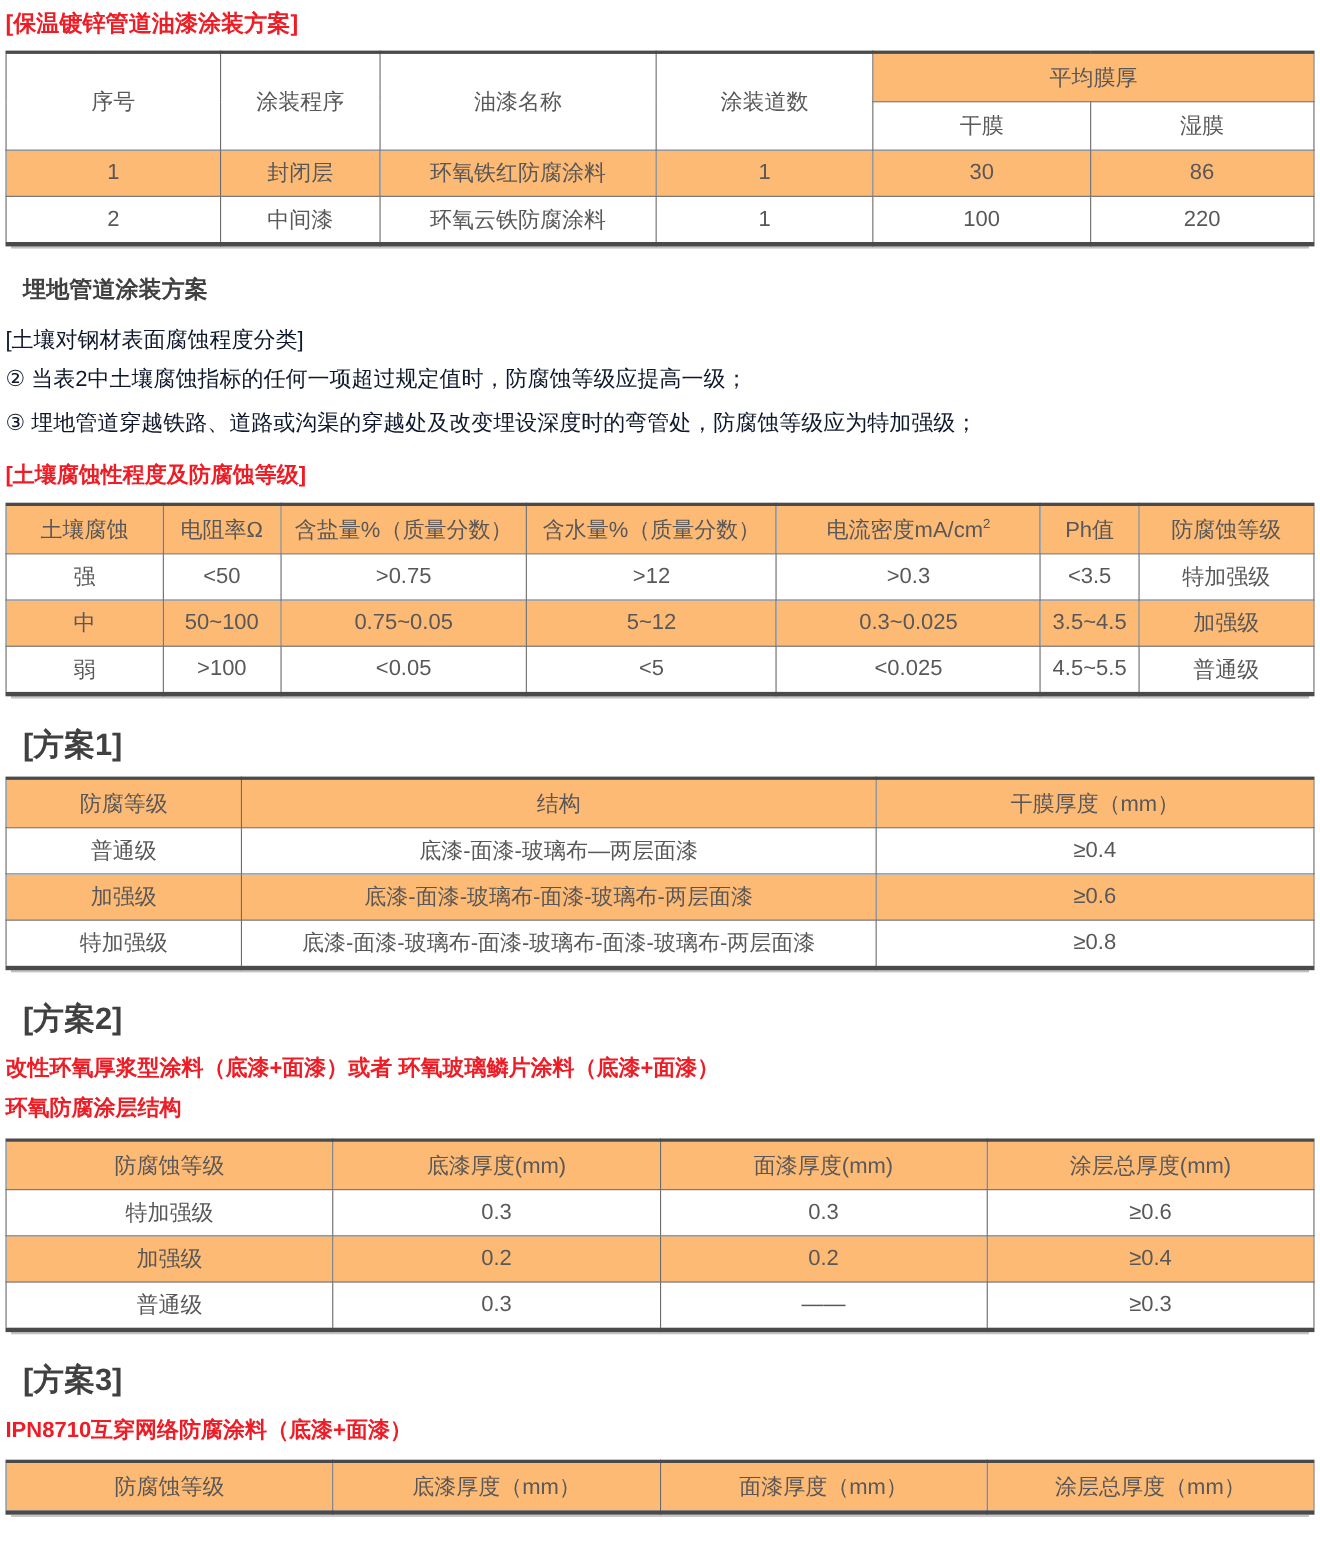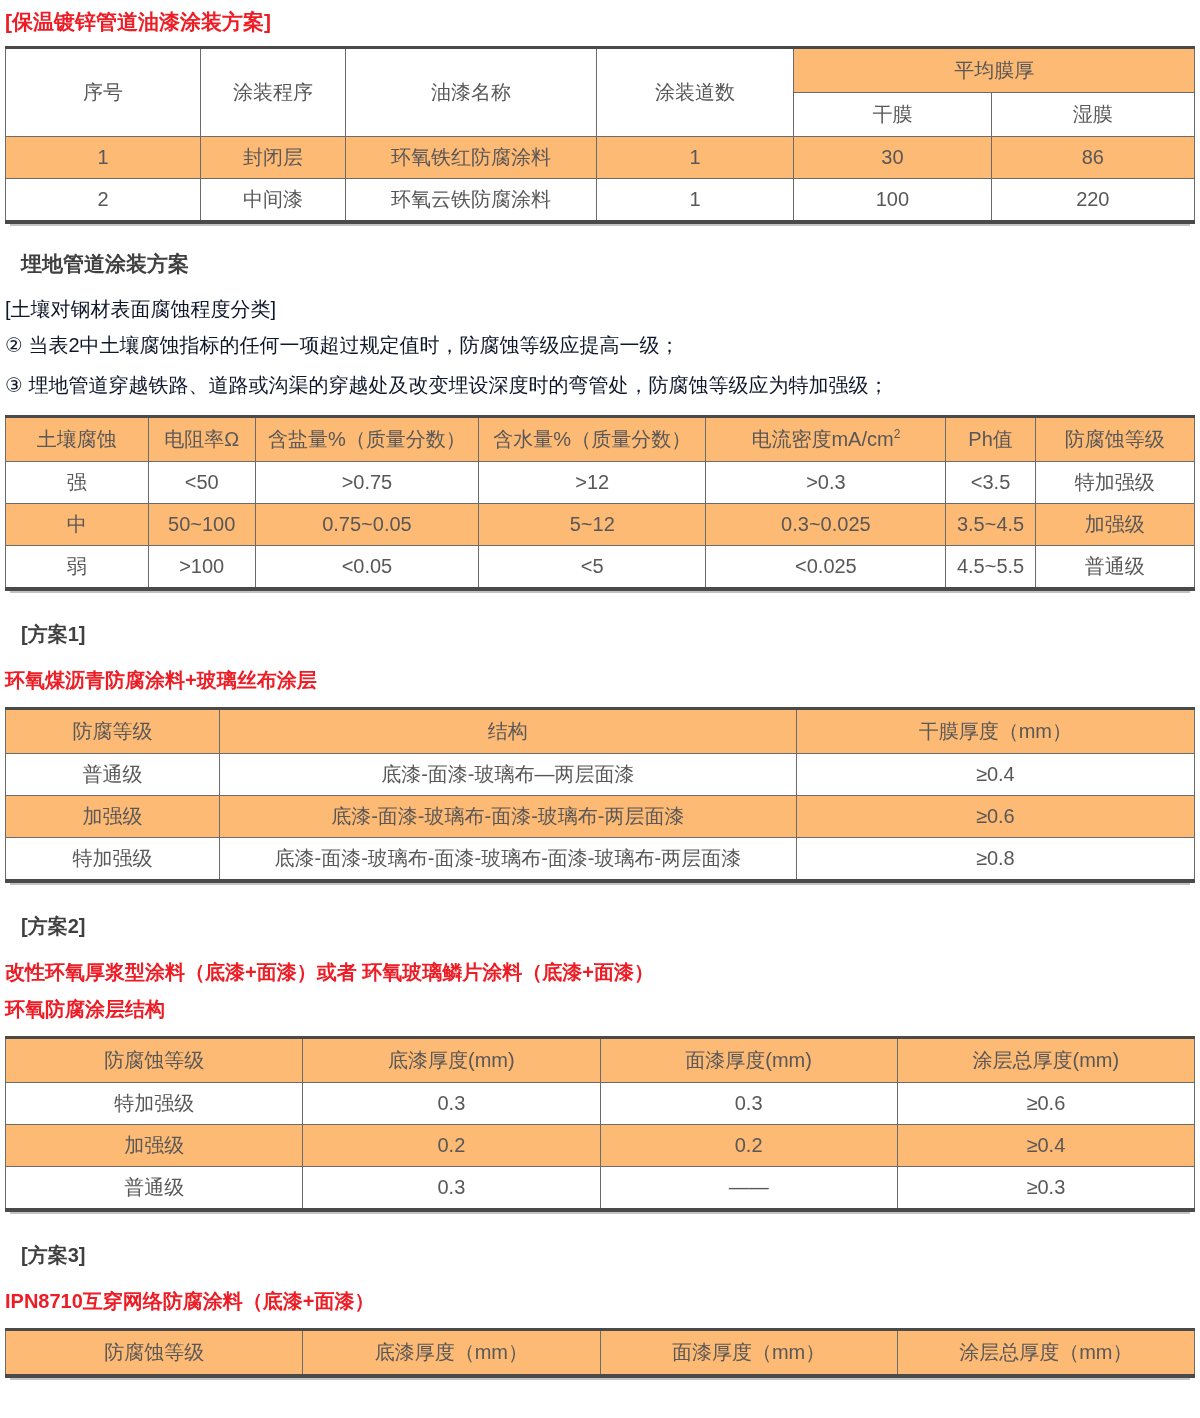--- a/index.html
+++ b/index.html
@@ -9,21 +9,21 @@
     color:#595757;
     font-size:20px;
   }
   .page{padding:8px 5px 6px 5px;box-sizing:border-box;width:1200px;}
 
   
   .red{color:#ee1c25;font-weight:bold;margin:0;}
   .red-bold{color:#404040;font-weight:bold;margin:16px;}
   .doc-title{font-size:21px;line-height:27px;margin-bottom:11px;}
   .section-heading{font-size:21px;line-height:27px;margin-top:26px;}
-  .scheme-heading{font-size:20px;line-height:27px;margin-top:30px;}
+  .scheme-heading{font-size:28px;line-height:27px;margin-top:30px;}
   .scheme-subtitle{font-size:20px;line-height:33px;margin-top:4px;}
 
   
   .gray-line{color:#0f172a;font-size:20px;line-height:40px;margin:0;}
   .bracket-line{margin-top:14px;line-height:32px;}
   .table-caption{font-size:20px;line-height:30px;margin-top:12px;margin-bottom:6px;}
 
   
   table{
     width:100%;
@@ -100,20 +100,21 @@
         <td>220</td>
       </tr>
     </tbody>
   </table>
 
   <p class="red-bold section-heading">埋地管道涂装方案</p>
   <p class="gray-line bracket-line">[土壤对钢材表面腐蚀程度分类]</p>
   <p class="gray-line">② 当表2中土壤腐蚀指标的任何一项超过规定值时，防腐蚀等级应提高一级；</p>
   <p class="gray-line">③ 埋地管道穿越铁路、道路或沟渠的穿越处及改变埋设深度时的弯管处，防腐蚀等级应为特加强级；</p>
 
+  <p class="red table-caption">[土壤腐蚀性程度及防腐蚀等级]</p>
 
   <table>
     <colgroup>
       <col style="width:12.0%">
         <col style="width:9.0%">
         <col style="width:18.8%">
         <col style="width:19.1%">
       <col style="width:20.2%">
         <col style="width:7.5%">
         <col style="width:13.4%">
@@ -154,21 +155,20 @@
         <td>&lt;0.05</td>
         <td>&lt;5</td>
         <td>&lt;0.025</td>
         <td>4.5~5.5</td>
         <td>普通级</td>
       </tr>
     </tbody>
   </table>
 
   <p class="red-bold scheme-heading">[方案1]</p>
-  <p class="red scheme-subtitle">环氧煤沥青防腐涂料+玻璃丝布涂层</p>
 
   <table>
     <colgroup>
       <col style="width:18.0%">
         <col style="width:48.5%">
         <col style="width:33.5%">
     </colgroup>
     <thead>
       <tr class="pink">
         <th>防腐等级</th>

